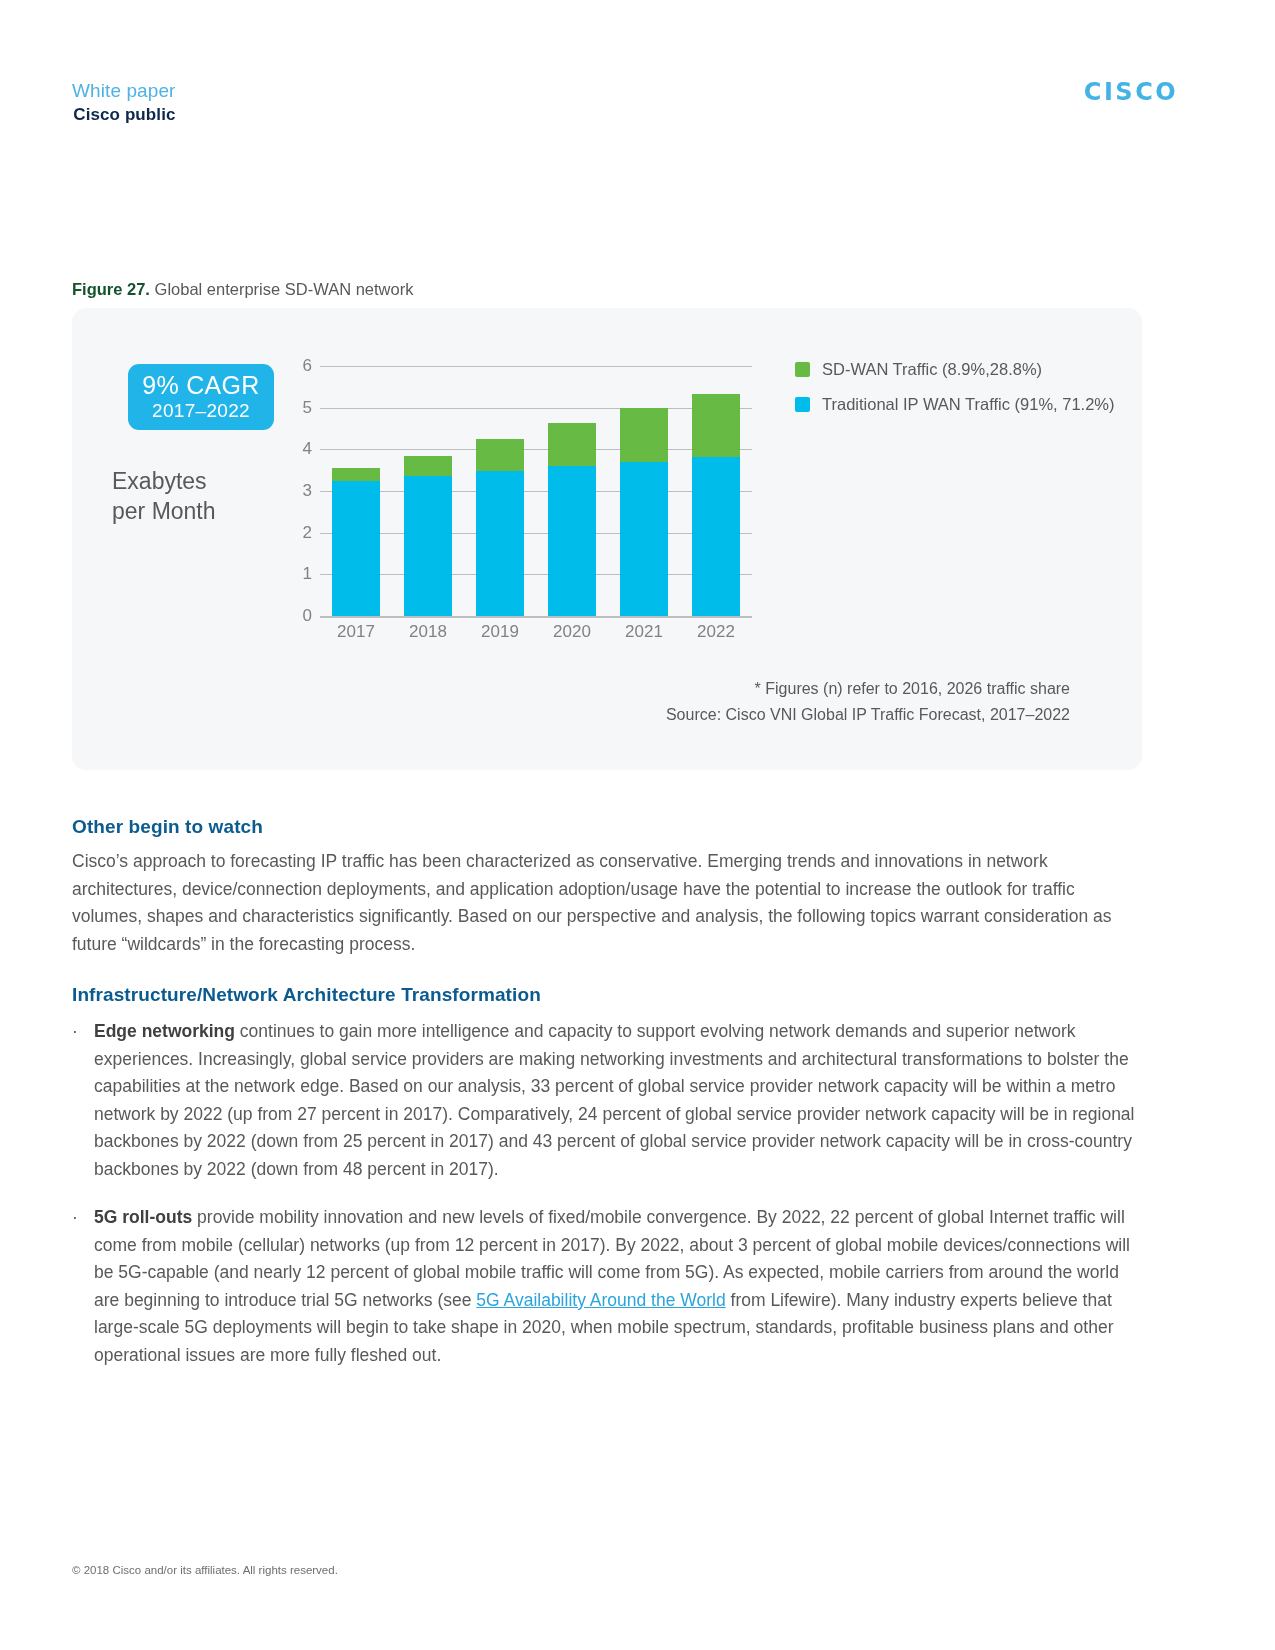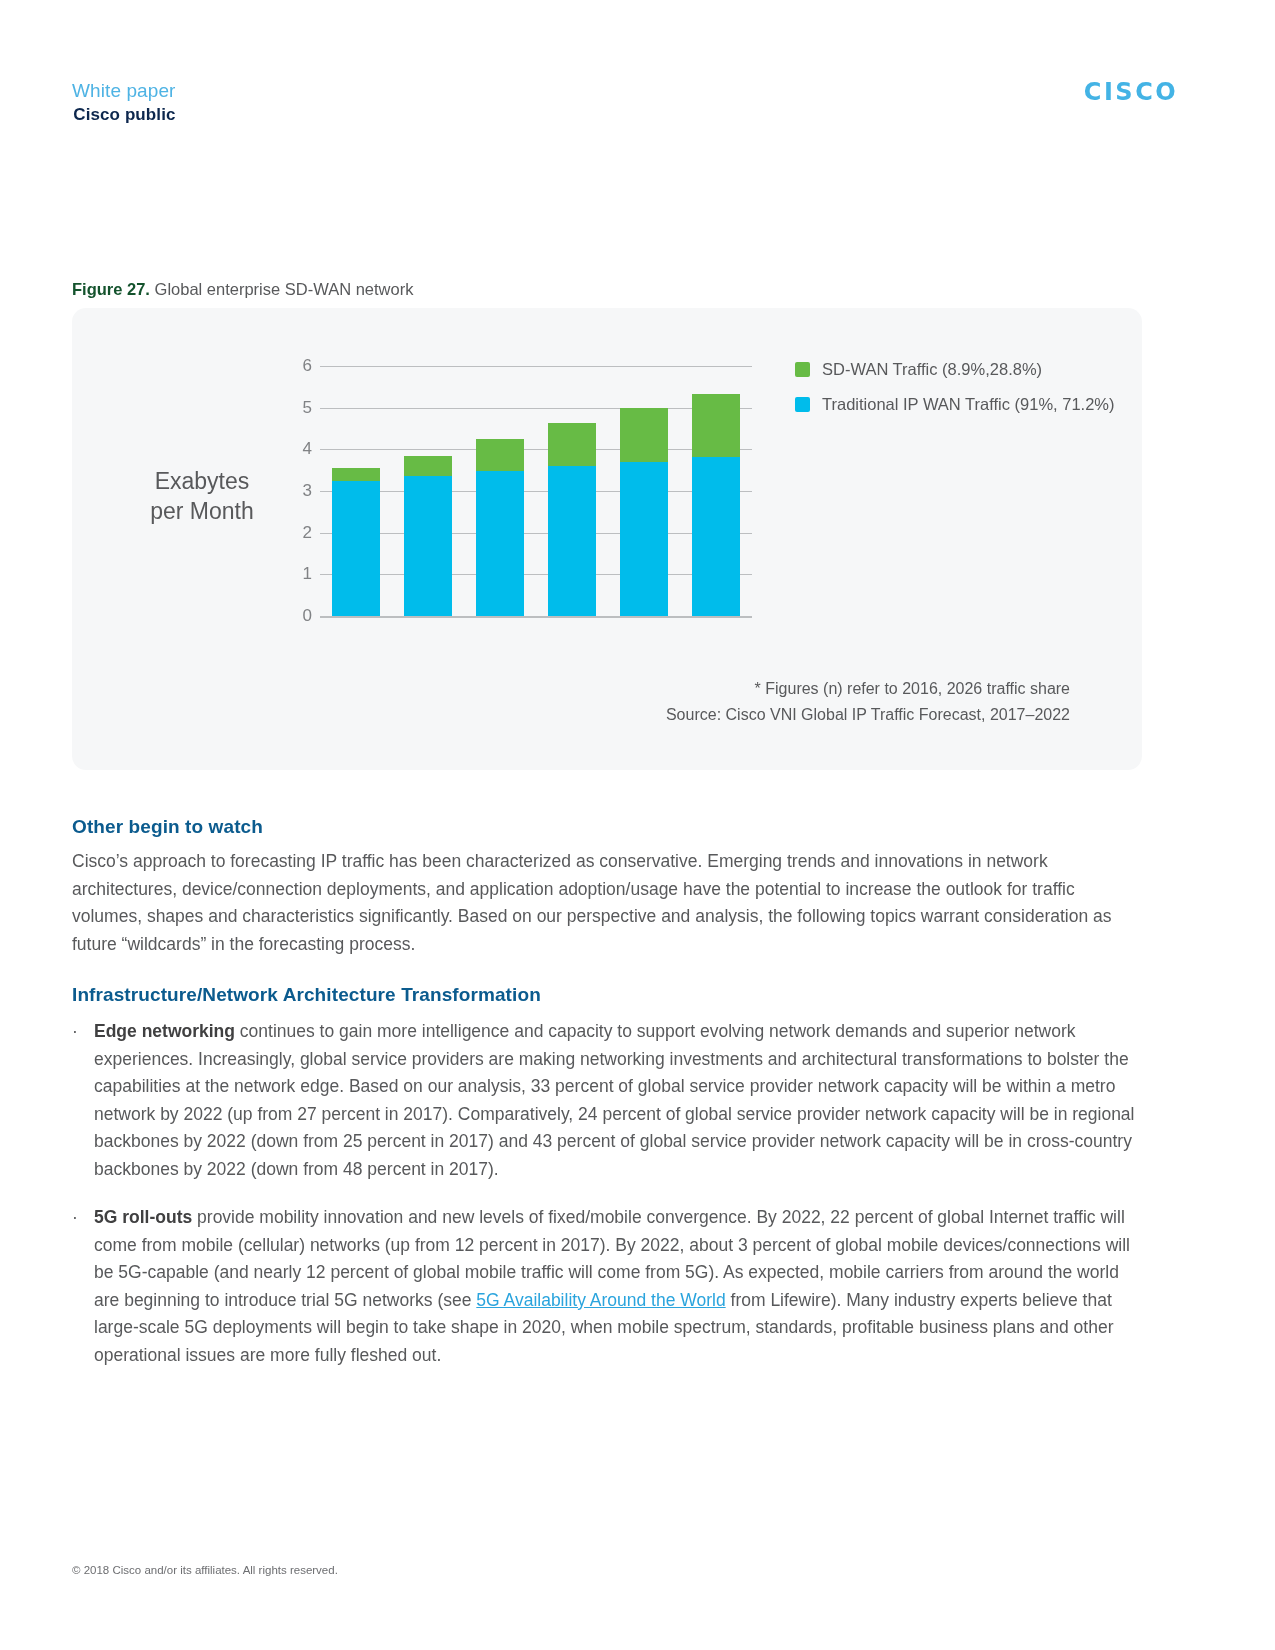--- a/index.html
+++ b/index.html
@@ -29,21 +29,21 @@
 
   .fig-box{position:absolute;left:72px;top:292px;width:1070px;height:462px;
     background:#f6f7f8;border-radius:14px;}
 
   .cagr{position:absolute;left:56px;top:56px;width:146px;height:66px;
     background:#21b4e8;border-radius:11px;color:#fff;text-align:center;
     display:flex;flex-direction:column;justify-content:center;}
   .cagr .l1{font-size:25px;line-height:28px;letter-spacing:.3px;}
   .cagr .l2{font-size:19px;line-height:24px;letter-spacing:.3px;}
 
-  .unit{position:absolute;left:40px;top:158px;width:180px;text-align:center;
+  .unit{position:absolute;left:40px;top:158px;width:180px;
     font-size:23px;color:#58595b;line-height:30px;}
 
   
   .plot{position:absolute;left:210px;top:58px;width:470px;height:552px;}
   .ylabels{position:absolute;left:0;top:0;width:30px;height:250px;}
   .ylab{position:absolute;right:0;font-size:17px;color:#808285;transform:translateY(-50%);}
   .grid{position:absolute;left:38px;top:0;width:432px;height:250px;}
   .gline{position:absolute;left:0;width:100%;height:1px;background:#bcbec0;}
   .gline.zero{background:#bcbec0;height:2px;}
 
@@ -95,20 +95,24 @@
     <div class="word">CISCO</div>
   </div>
 
   <div class="fig-cap">
     <b>Figure 27.</b>
     <span>Global enterprise SD-WAN network</span>
   </div>
 
   <div class="fig-box">
 
+    <div class="cagr">
+      <div class="l1">9% CAGR</div>
+      <div class="l2">2017–2022</div>
+    </div>
 
     <div class="unit">
       <div>Exabytes</div>
       <div>per Month</div>
     </div>
 
     <div class="plot">
       <div class="ylabels">
           <div class="ylab" style="top: 0px;">6</div>
           <div class="ylab" style="top: 41.6667px;">5</div>
@@ -146,20 +150,28 @@
           </div>
           <div class="barcol">
             <div class="seg-green" style="height: 54.1667px; background: rgb(103, 187, 69);"></div>
             <div class="seg-blue" style="height: 154.167px; background: rgb(0, 188, 235);"></div>
           </div>
           <div class="barcol">
             <div class="seg-green" style="height: 62.5px; background: rgb(103, 187, 69);"></div>
             <div class="seg-blue" style="height: 159.167px; background: rgb(0, 188, 235);"></div>
           </div>
         </div>
+      <div class="xlabels">
+          <div class="xlab">2017</div>
+          <div class="xlab">2018</div>
+          <div class="xlab">2019</div>
+          <div class="xlab">2020</div>
+          <div class="xlab">2021</div>
+          <div class="xlab">2022</div>
+        </div>
     </div>
 
     <div class="legend">
       <div class="lrow">
         <span class="lsw" style="background: rgb(103, 187, 69);"></span>
         <span class="ltxt">SD-WAN Traffic (8.9%,28.8%)</span>
       </div>
       <div class="lrow">
         <span class="lsw" style="background: rgb(0, 188, 235);"></span>
         <span class="ltxt">Traditional IP WAN Traffic (91%, 71.2%)</span>

